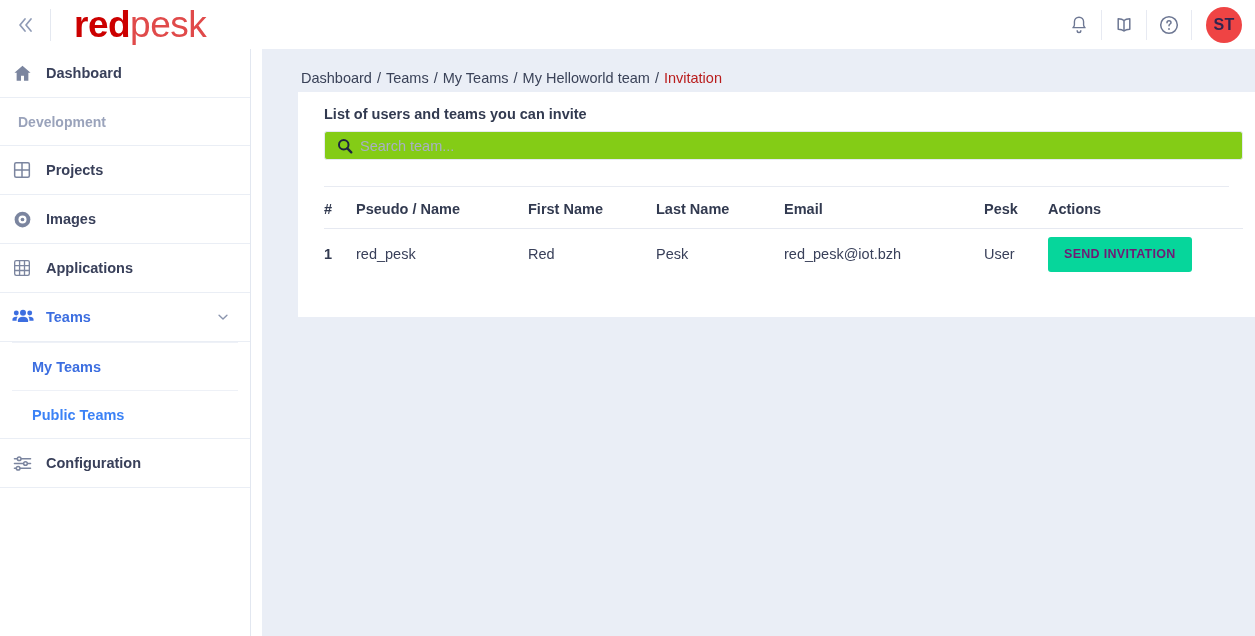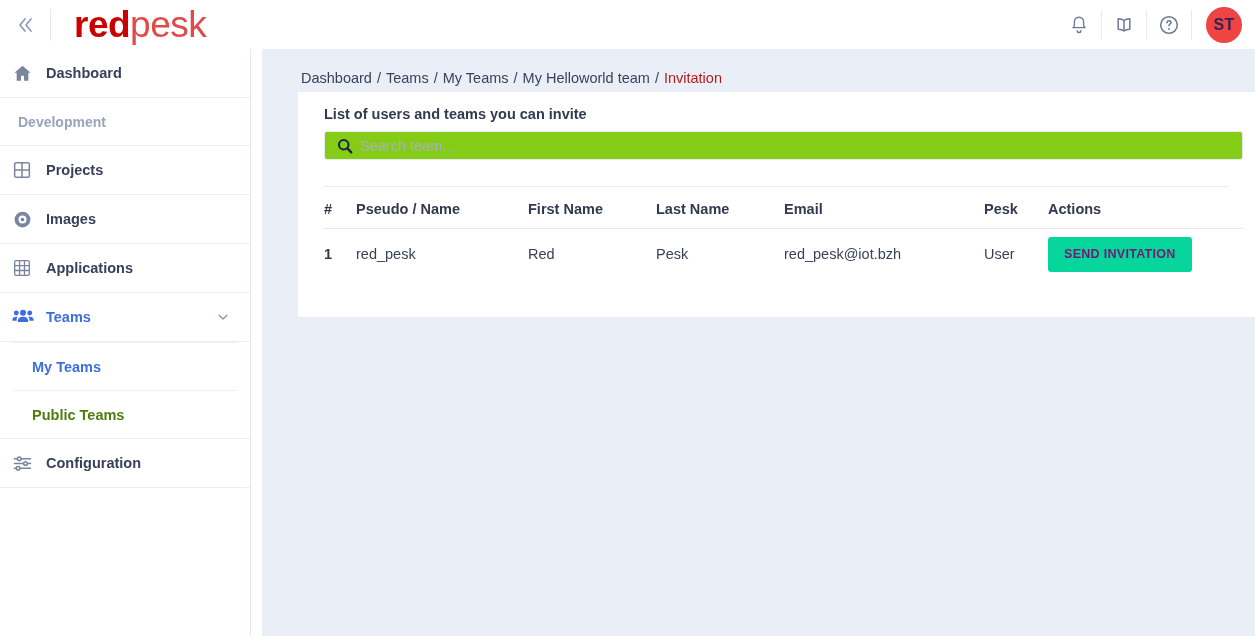--- a/index.html
+++ b/index.html
@@ -121,21 +121,21 @@
     border-bottom: 1px solid #eaeef5;
     padding: 0 12px;
   }
   .sub-item {
     height: 48px;
     display: flex;
     align-items: center;
     padding-left: 20px;
     font-size: 14.5px;
     font-weight: 600;
-    color: #4d7c0f;
+    color: #3b82f6;
     cursor: pointer;
     border-top: 1px solid #eef1f7;
   }
   .sub-item.active { color: #3c6ee0; }
 
   
   .content {
     flex: 1 1 auto;
     background: #eaeef6;
     overflow: hidden;

